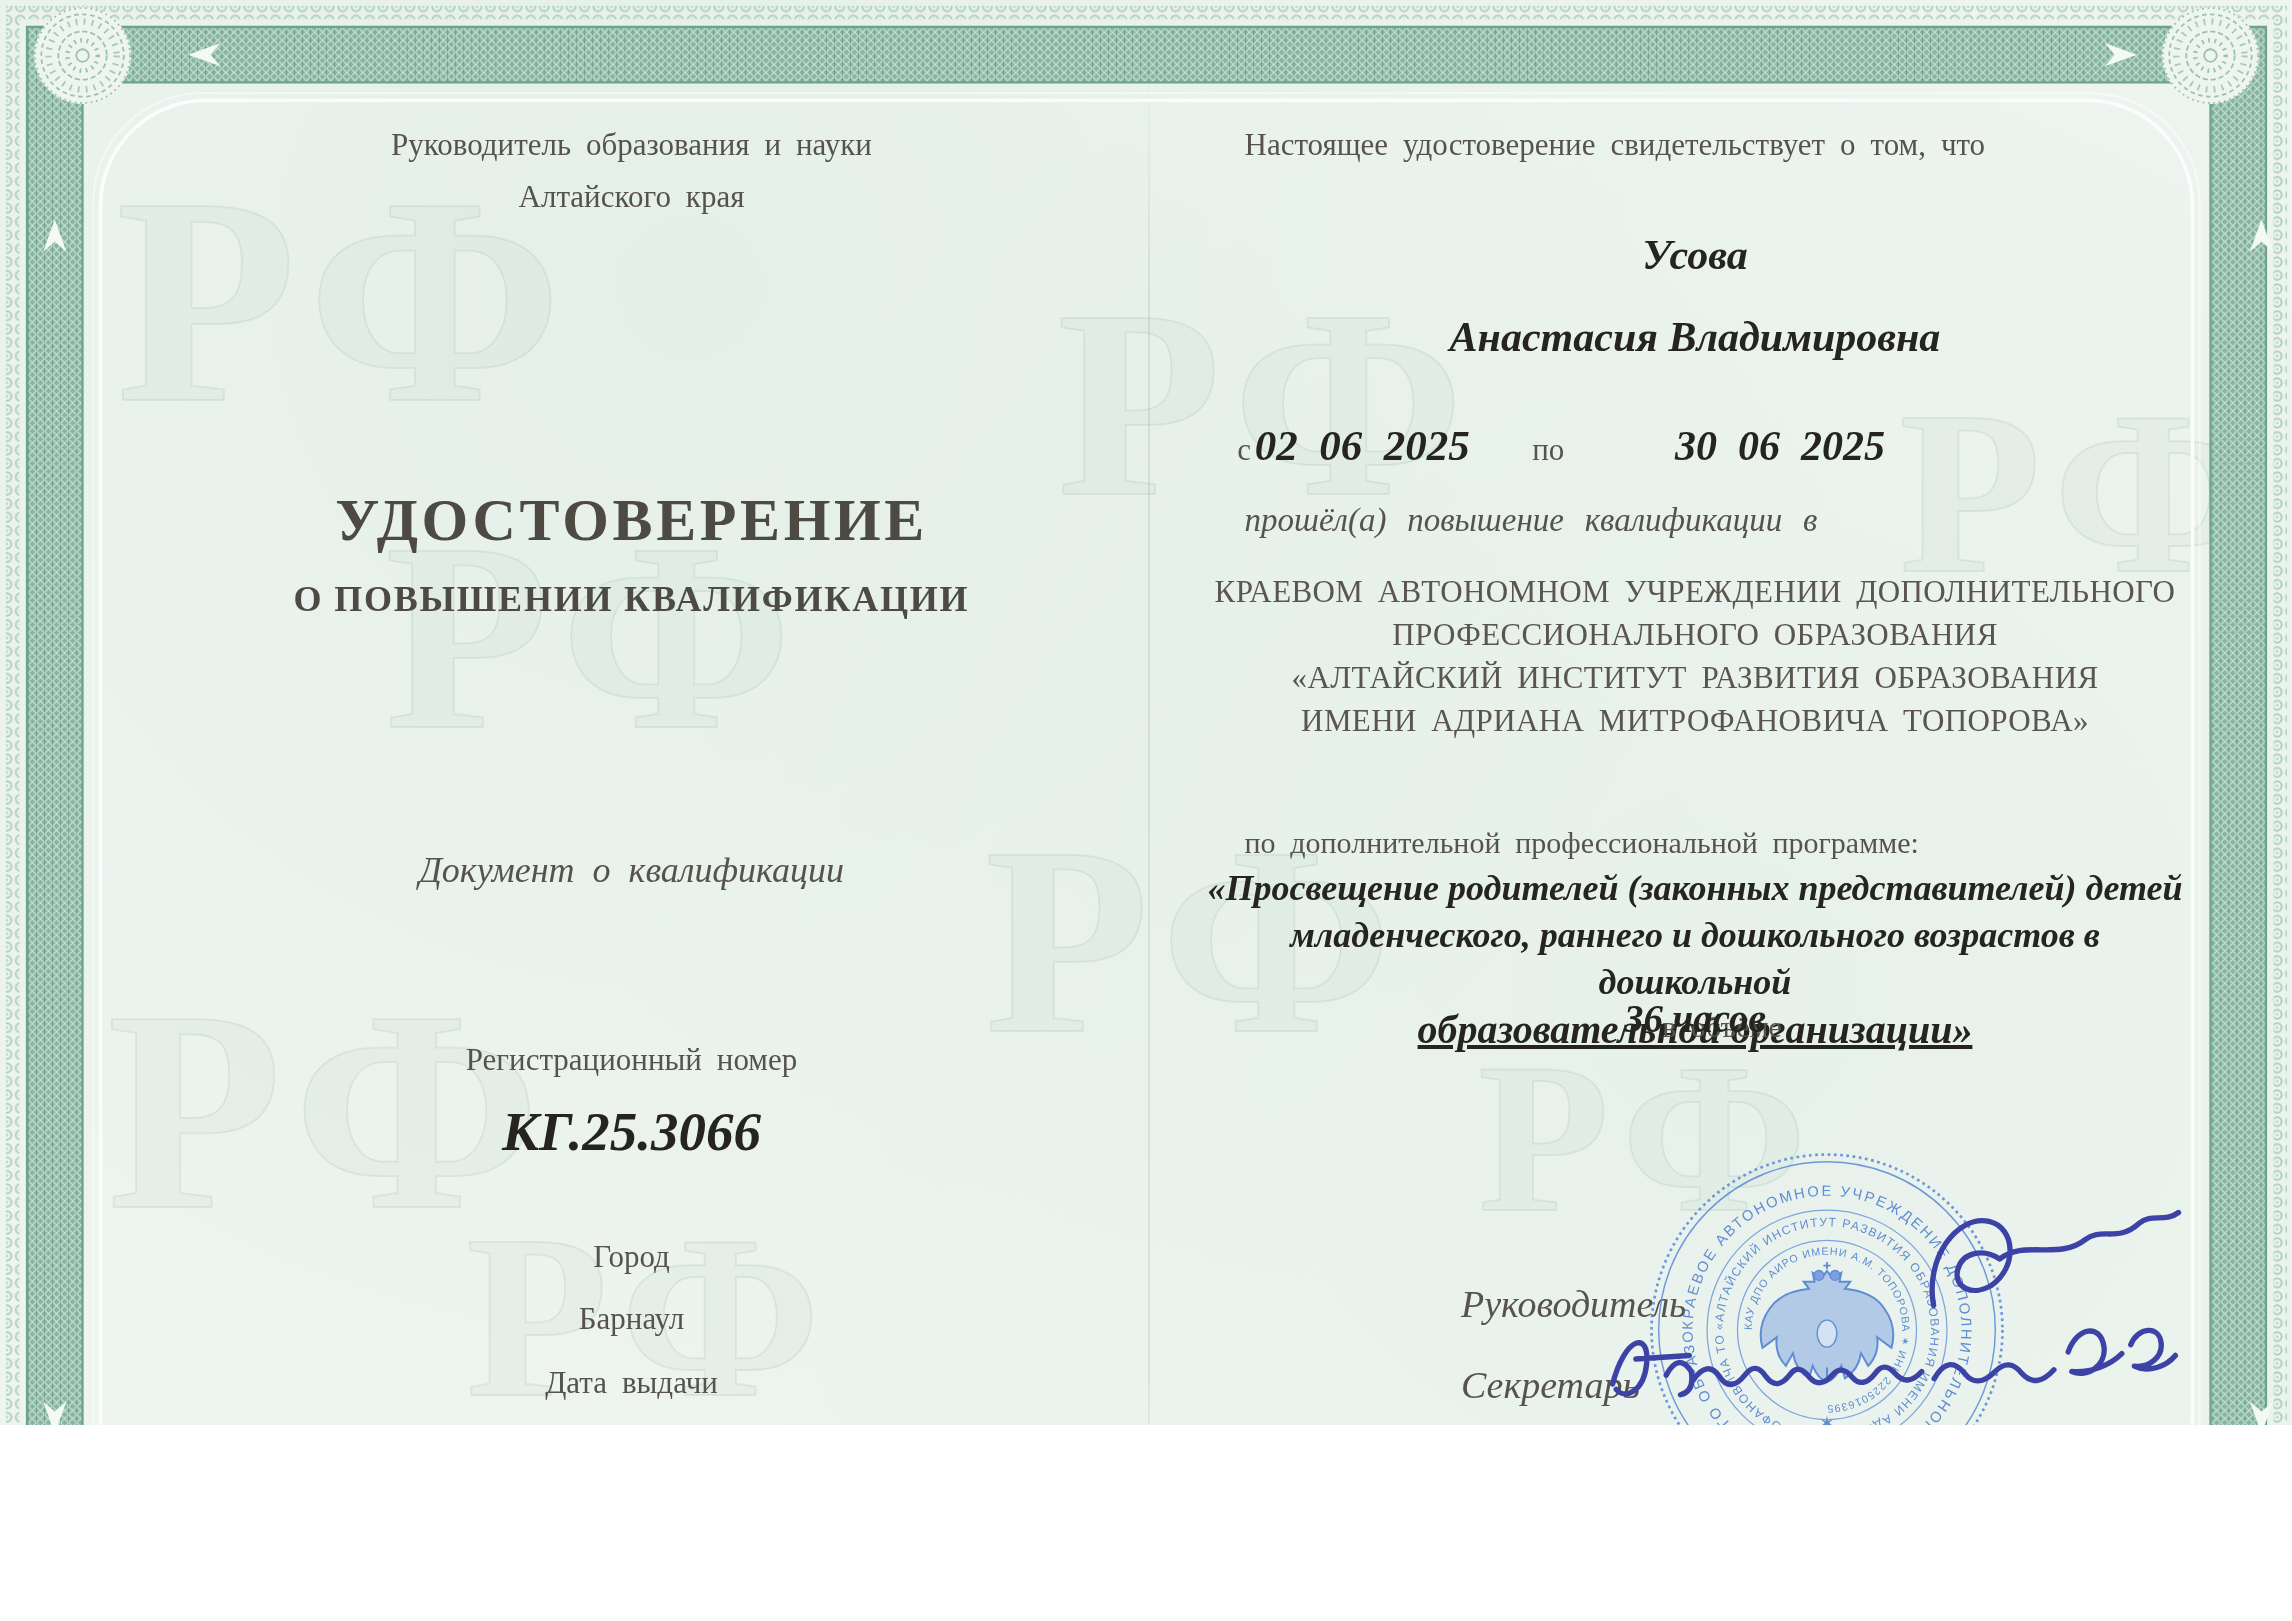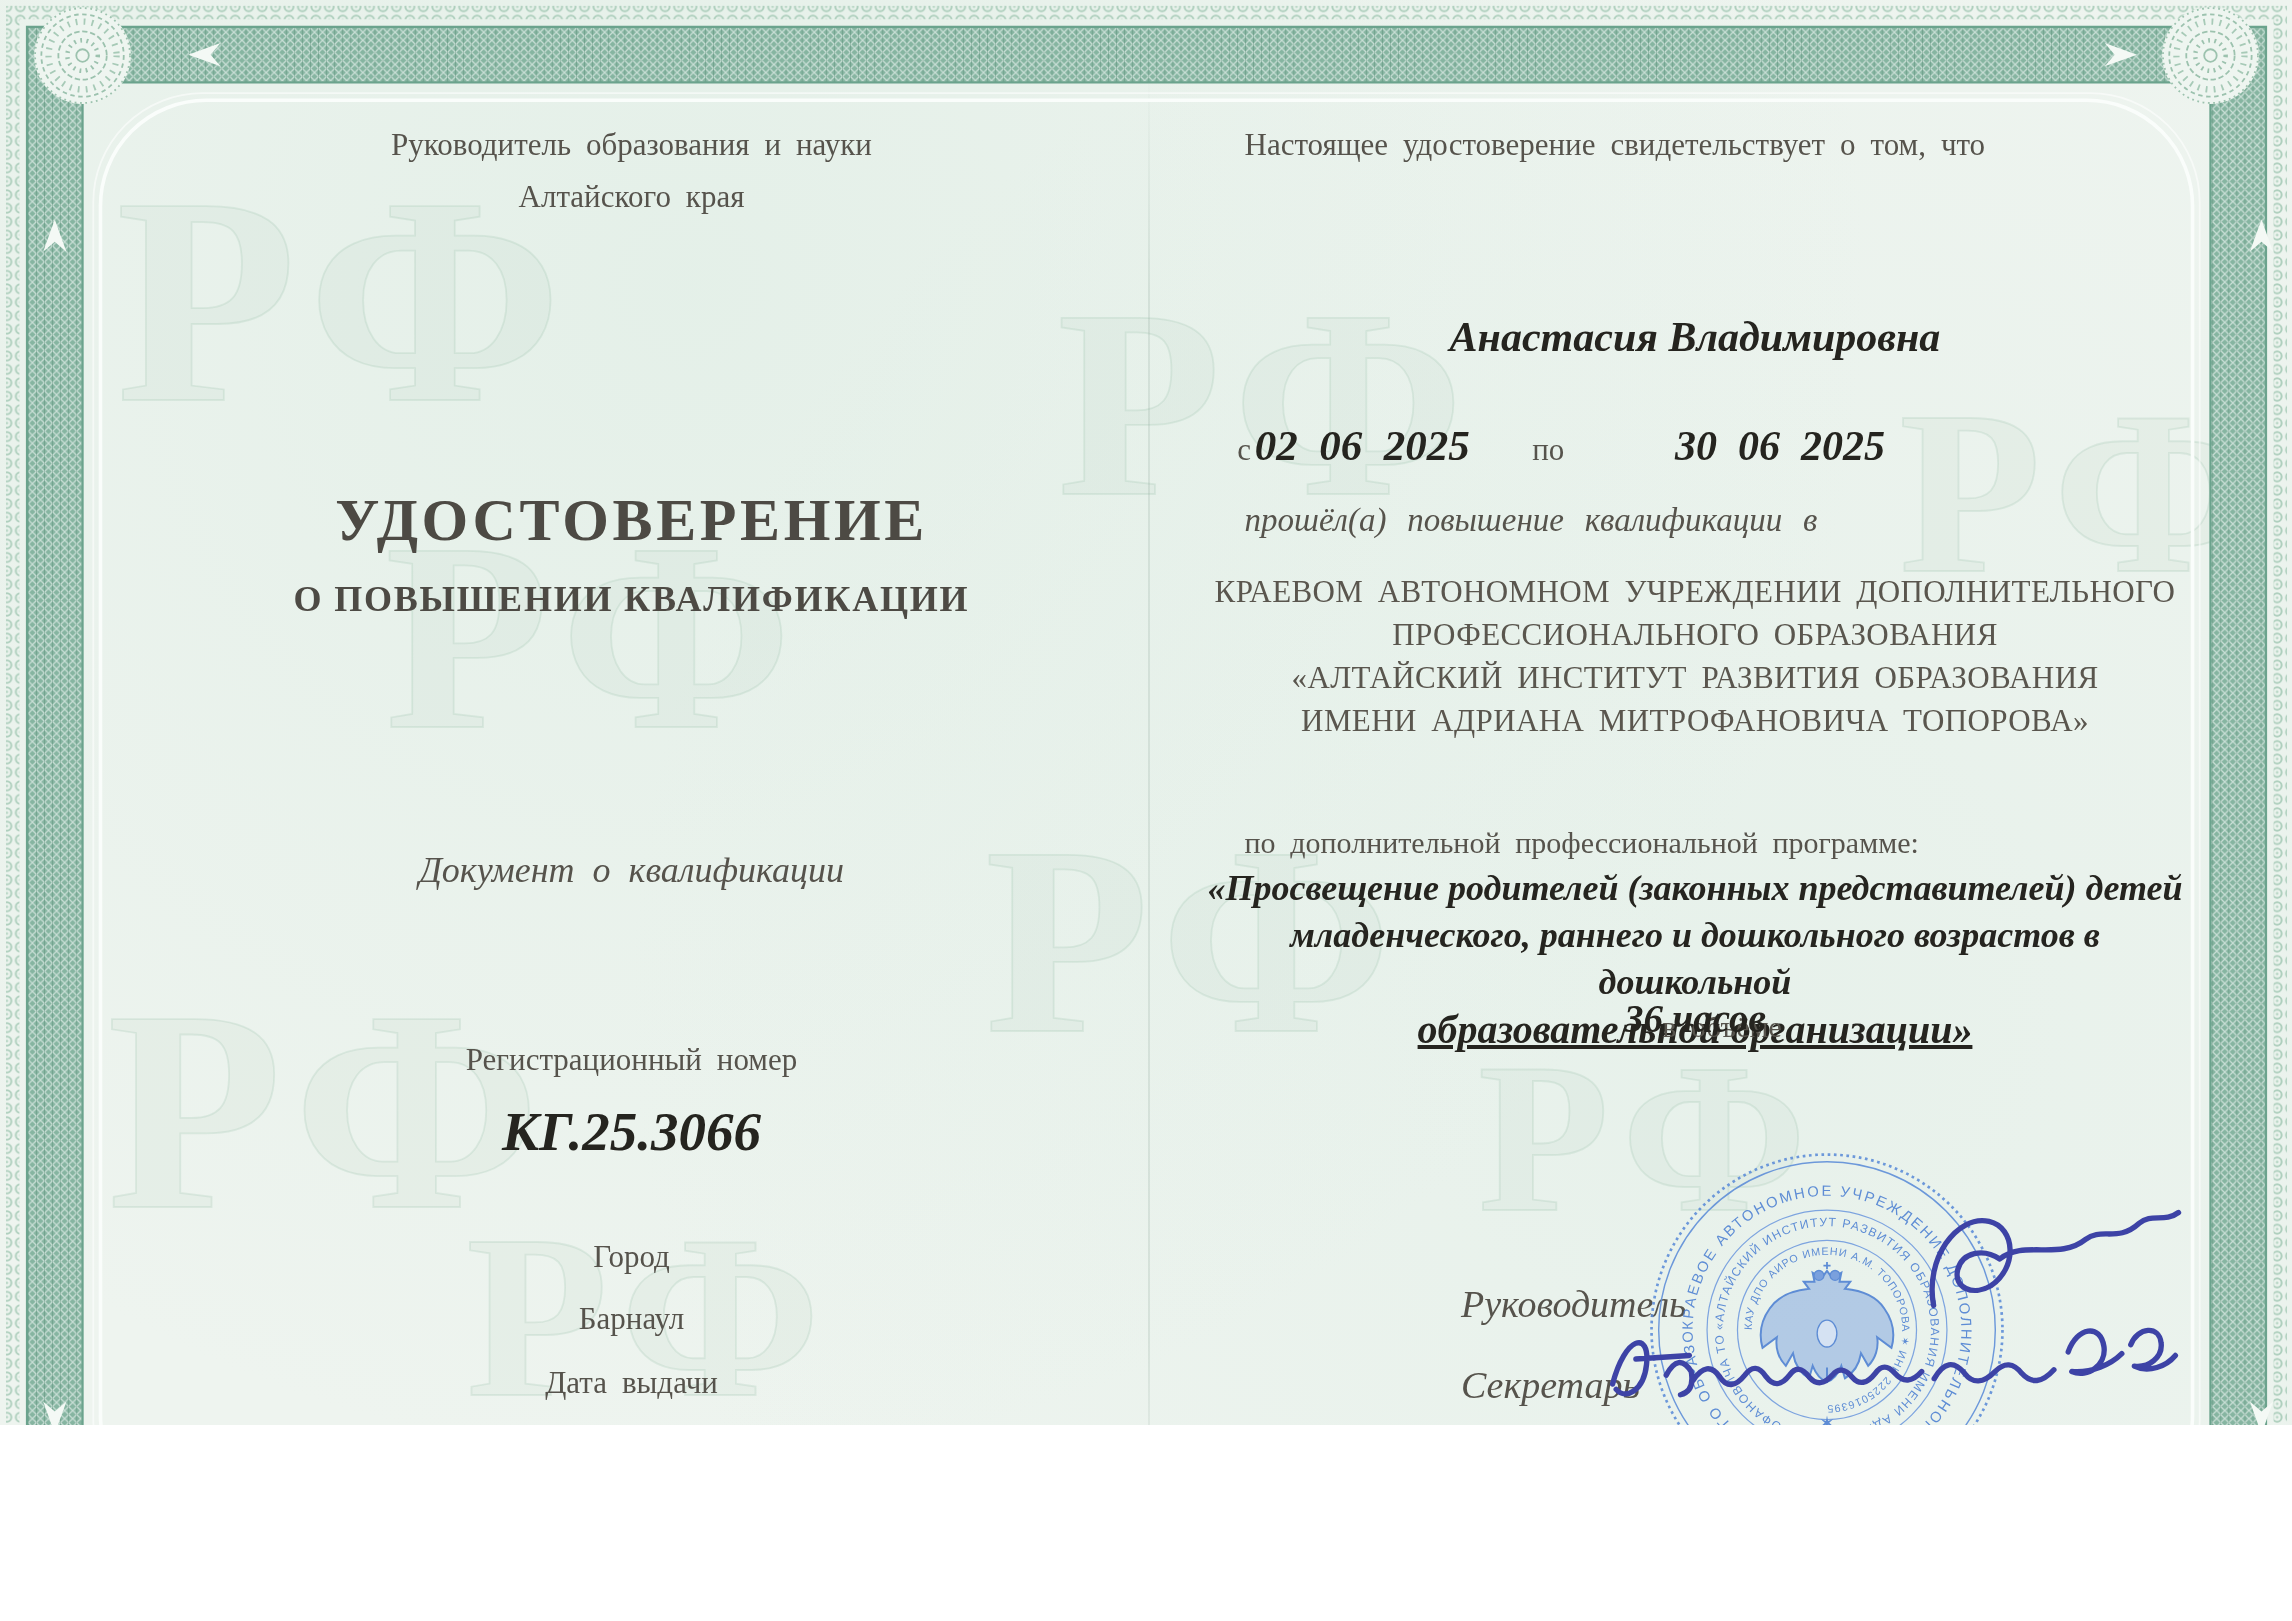--- a/index.html
+++ b/index.html
@@ -118,20 +118,21 @@
 
     <div class="abs t-reg" style="left:0;top:1239px;width:100%;">Город</div>
     <div class="abs t-reg" style="left:0;top:1301px;width:100%;">Барнаул</div>
     <div class="abs t-reg" style="left:0;top:1365px;width:100%;">Дата  выдачи</div>
     <div class="abs t-bi" style="left:0;top:1451px;width:100%;font-size:41px;">2025</div>
   </div>
 
   <div class="col-right" style="top:0;height:1621px;">
     <div class="abs t-reg" style="left:21.5px;top:127px;width:100%;text-align:left;">Настоящее  удостоверение  свидетельствует  о  том, что</div>
 
+    <div class="abs t-bi" style="left:0;top:231px;width:100%;font-size:42px;">Усова</div>
     <div class="abs t-bi" style="left:0;top:313px;width:100%;font-size:42px;">Анастасия Владимировна</div>
 
     <div class="abs" style="left:0;top:421px;width:100%;text-align:left;">
       <span class="t-reg" style="margin-left:14.3px;">с</span>
       <span class="t-bi pre" style="font-size:43px;">02  06  2025</span>
       <span class="t-reg" style="margin-left:59px;">по</span>
       <span class="t-bi pre" style="font-size:42px;margin-left:107px;">30  06  2025</span>
     </div>
 
     <div class="abs t-ital" style="left:21.5px;top:502px;width:100%;text-align:left;font-size:33px;word-spacing:12.5px;">прошёл(а)  повышение  квалификации  в</div>

